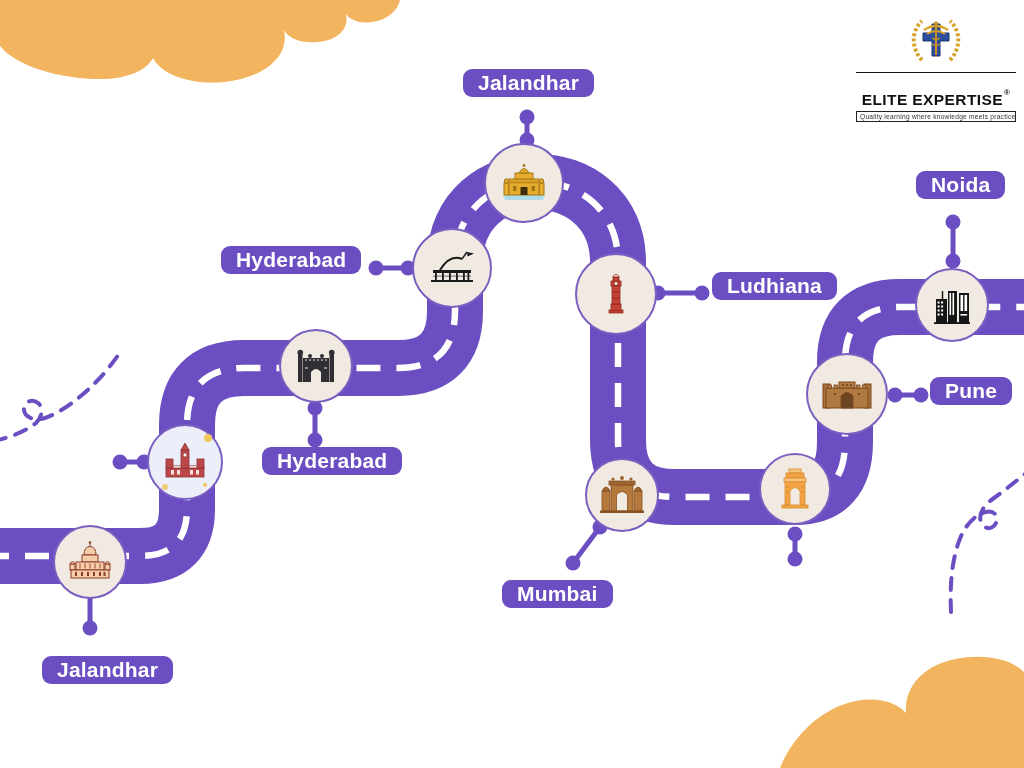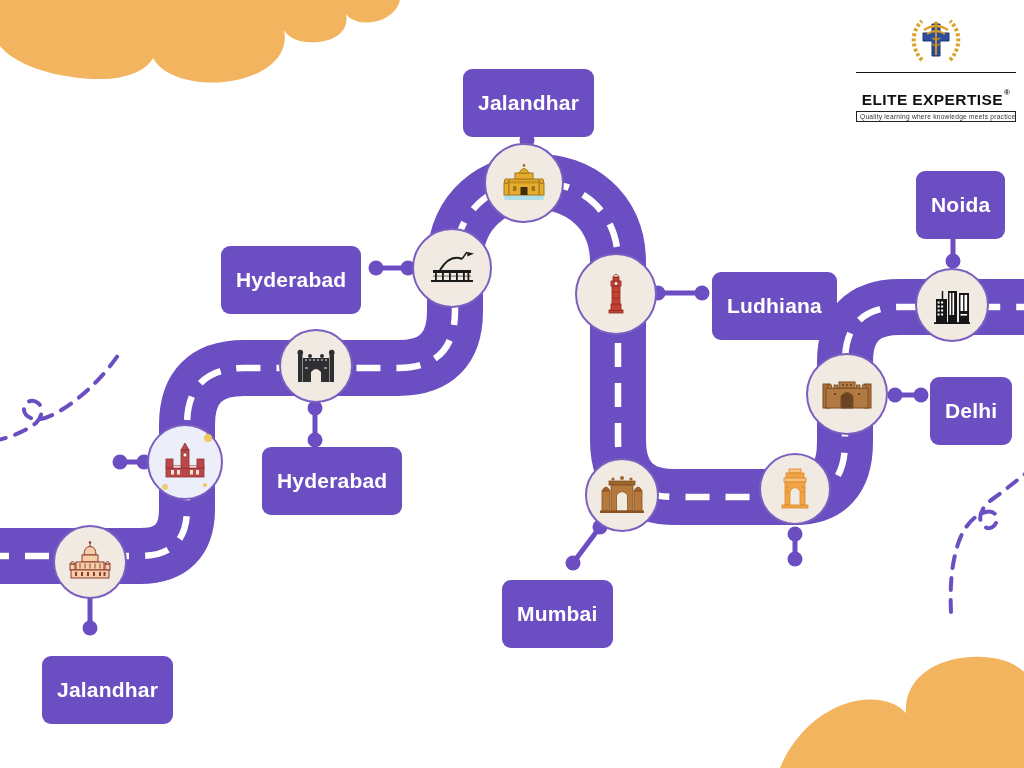--- a/index.html
+++ b/index.html
@@ -16,21 +16,21 @@
   .stage{
     position:relative;width:1024px;height:768px;overflow:hidden;background:#ffffff;
     font-family:"Liberation Sans","DejaVu Sans",sans-serif;
   }
   .stage svg.scene{position:absolute;inset:0;display:block;}
   .city-label{
     position:absolute;
     background:var(--label-purple,#6B4EC1);
     color:var(--label-text,#fff);
     font-size:21px;font-weight:700;line-height:1.35;
-    padding:20px 15px;border-radius:9px;white-space:nowrap;
+    padding:0 15px;border-radius:9px;white-space:nowrap;
     letter-spacing:.2px;
   }
   .lbl-jalandhar{left:463px;top:69px}
   .lbl-chandigarh{left:221px;top:246px}
   .lbl-ludhiana{left:712px;top:272px}
   .lbl-noida{left:916px;top:171px}
   .lbl-pune{left:930px;top:377px}
   .lbl-chennai{left:4px;top:442px}
   .lbl-hyderabad{left:262px;top:447px}
   .lbl-mumbai{left:502px;top:580px}
@@ -324,21 +324,21 @@
         <rect x="9" y="10" width="2" height="4"></rect>
           <rect x="13.5" y="10" width="2" height="4"></rect>
       </g>
     </g>
   </svg>
 
   <div class="city-label lbl-jalandhar">Jalandhar</div>
   <div class="city-label lbl-chandigarh">Hyderabad</div>
   <div class="city-label lbl-noida">Noida</div>
   <div class="city-label lbl-ludhiana">Ludhiana</div>
-  <div class="city-label lbl-pune">Delhi</div>
+  <div class="city-label lbl-pune">Pune</div>
   <div class="city-label lbl-mumbai">Mumbai</div>
   <div class="city-label lbl-hyderabad">Hyderabad</div>
   <div class="city-label lbl-bangalore">Jalandhar</div>
 
   <div class="brand">
     <svg class="emblem" width="64" height="58" viewBox="0 0 64 58">
       <path d="M18 48 C8 38 6 20 18 9" fill="none" stroke="#D9A42B" stroke-width="4" stroke-dasharray="3 2.2"></path>
       <path d="M46 48 C56 38 58 20 46 9" fill="none" stroke="#D9A42B" stroke-width="4" stroke-dasharray="3 2.2"></path>
       <path d="M28 12 h8 v9 h9 v8 h-9 v15 h-8 V29 h-9 v-8 h9 z" fill="#2D4E9E" stroke="#1D3570" stroke-width="1"></path>
       <path d="M20 18 Q32 10 44 18" fill="none" stroke="#D9A42B" stroke-width="2.5"></path>

